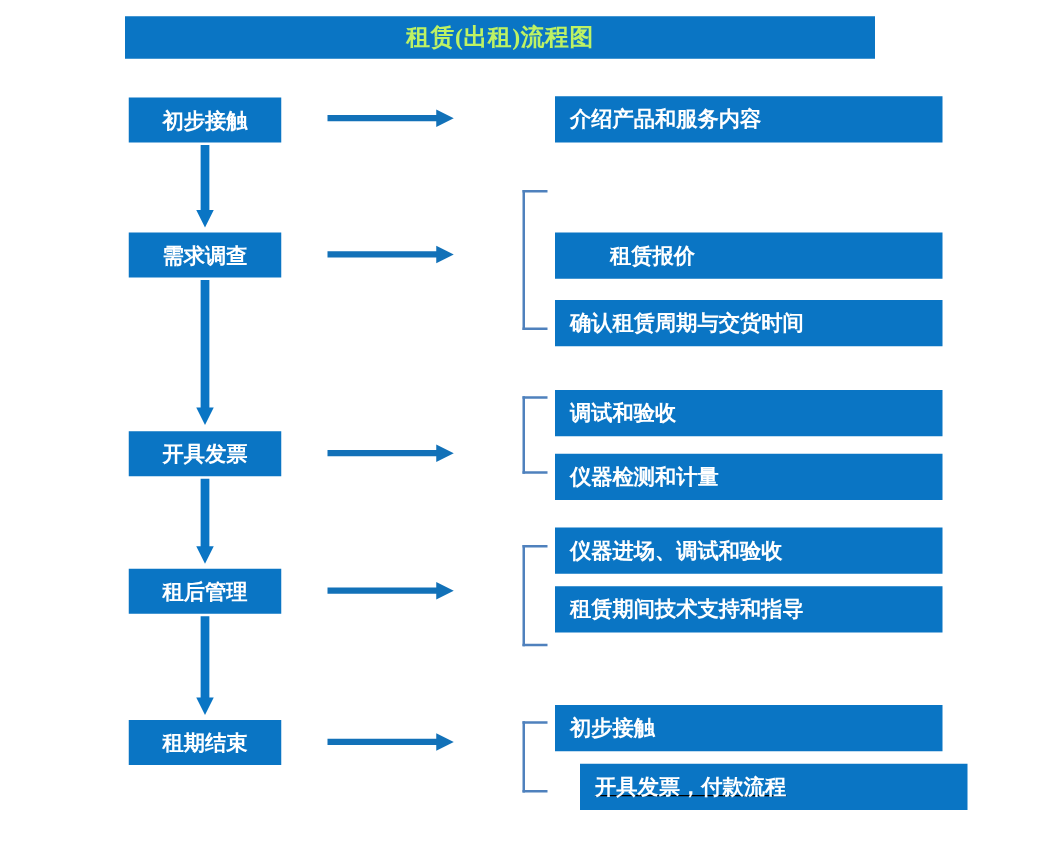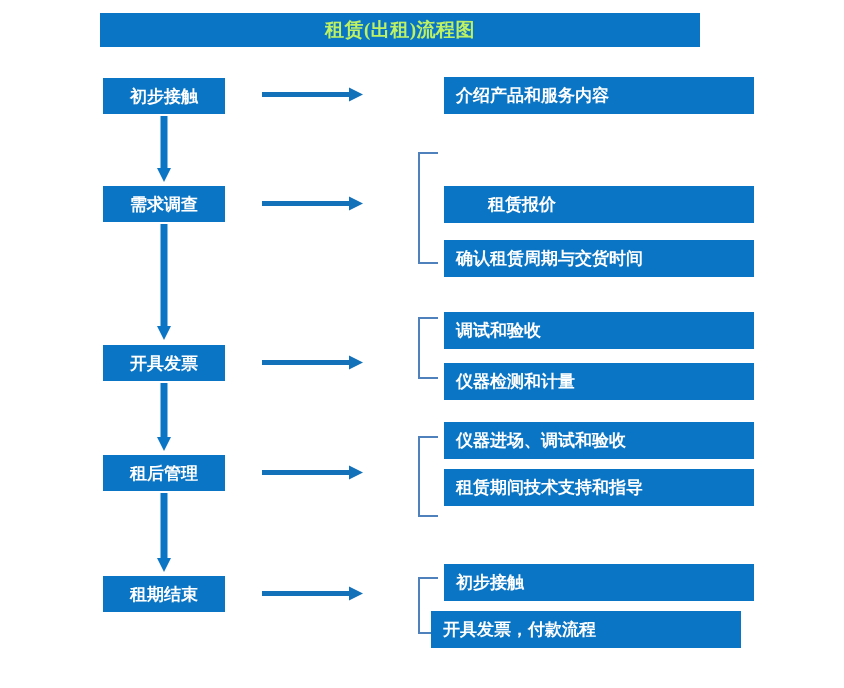--- a/index.html
+++ b/index.html
@@ -215,17 +215,17 @@
   <div class="node detail-node" style="left:444px; top:422px;">
     <span class="node-label">仪器进场、调试和验收</span>
   </div>
   <div class="node detail-node" style="left:444px; top:469px;">
     <span class="node-label">租赁期间技术支持和指导</span>
   </div>
 
   <div class="node detail-node" style="left:444px; top:564px;">
     <span class="node-label">初步接触</span>
   </div>
-  <div class="node detail-node" style="left:431px; top:611px;">
+  <div class="node detail-node" style="left:464px; top:611px;text-decoration:underline;">
     <span class="node-label">开具发票，付款流程</span>
   </div>
 
 </div>
 
 </body></html>

